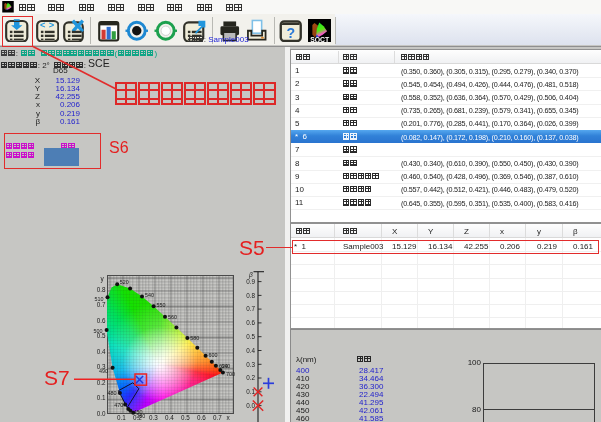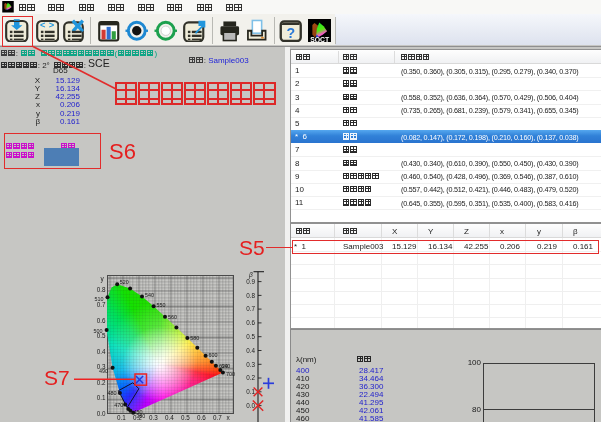--- a/index.html
+++ b/index.html
@@ -142,69 +142,71 @@
           </linearGradient>
         </defs>
 <polygon points="8,14 10,4.5 12.5,3 17,8 21,13 14,16 9.5,17" fill="url(#sg23.5)" opacity="0.9" transform="translate(-4 1) rotate(-12 12 12)"></polygon>
 <polygon points="11.5,3.5 9,10 8.5,15.5 11,18.5 15,16 19.5,12.5 16,7.5" fill="url(#hg23.5)"></polygon>
 <polygon points="8.5,15.5 11,18.5 9.8,19.5 8.2,17.5" fill="#3858e8"></polygon>
 <text x="12" y="23" font-size="7" font-weight="bold" fill="#fff" text-anchor="middle" font-family="Liberation Sans">SQCT</text>
       </svg></div>
 <div style="position:absolute;left:0;top:45.5px;width:601px;height:1.5px;background:#8f8f8f"></div>
 
 <div style="position:absolute;left:1px;top:48.5px;color:#333;letter-spacing:.45px"> <i class="g"></i><i class="g"></i>: <span style="color:#00a381"><i class="g"></i><i class="g"></i>&nbsp; <i class="g"></i><i class="g"></i><i class="g"></i><i class="g"></i><i class="g"></i><i class="g"></i><i class="g"></i><i class="g"></i><i class="g"></i><i class="g"></i>(<i class="g"></i><i class="g"></i><i class="g"></i><i class="g"></i><i class="g"></i>)</span></div>
-<div style="position:absolute;left:189px;top:56px;color:#333"><i class="g"></i><i class="g"></i>: <span style="color:#2024d8">Sample003</span></div>
+<div style="position:absolute;left:189px;top:35px;color:#333"><i class="g"></i><i class="g"></i>: <span style="color:#2024d8">Sample003</span></div>
 <div style="position:absolute;left:1px;top:57.5px;color:#222"><i class="g"></i><i class="g"></i><i class="g"></i><i class="g"></i><i class="g"></i>: 2° &nbsp;<i class="g"></i><i class="g"></i><i class="g"></i><i class="g"></i>: <span style="font-size:10.5px;position:relative;top:-1px">SCE</span></div>
 <div style="position:absolute;left:53px;top:66px;color:#222">D65</div>
 <span style="position:absolute;left:22px;top:75.5px;width:18px;text-align:right;color:#222">X</span>
 <span style="position:absolute;left:40px;top:75.5px;width:40px;text-align:right;color:#2323cd">15.129</span>
 <span style="position:absolute;left:22px;top:83.8px;width:18px;text-align:right;color:#222">Y</span>
 <span style="position:absolute;left:40px;top:83.8px;width:40px;text-align:right;color:#2323cd">16.134</span>
 <span style="position:absolute;left:22px;top:92.1px;width:18px;text-align:right;color:#222">Z</span>
 <span style="position:absolute;left:40px;top:92.1px;width:40px;text-align:right;color:#2323cd">42.255</span>
 <span style="position:absolute;left:22px;top:100.4px;width:18px;text-align:right;color:#222">x</span>
 <span style="position:absolute;left:40px;top:100.4px;width:40px;text-align:right;color:#2323cd">0.206</span>
 <span style="position:absolute;left:22px;top:108.7px;width:18px;text-align:right;color:#222">y</span>
 <span style="position:absolute;left:40px;top:108.7px;width:40px;text-align:right;color:#2323cd">0.219</span>
 <span style="position:absolute;left:22px;top:117.0px;width:18px;text-align:right;color:#222">β</span>
 <span style="position:absolute;left:40px;top:117.0px;width:40px;text-align:right;color:#2323cd">0.161</span>
 
 <div style="position:absolute;left:4px;top:132.5px;width:97px;height:36.5px;border:1.5px solid #e22c2c"></div>
 <div style="position:absolute;left:6px;top:141.5px;color:#cc00cc"><i class="g"></i><i class="g"></i><i class="g"></i><i class="g"></i></div>
 <div style="position:absolute;left:61px;top:141.5px;color:#cc00cc"><i class="g"></i><i class="g"></i></div>
 <div style="position:absolute;left:6px;top:150.5px;color:#cc00cc"><i class="g"></i><i class="g"></i><i class="g"></i><i class="g"></i></div>
 <div style="position:absolute;left:44.3px;top:147.5px;width:35px;height:18px;background:#4d7eb5"></div>
-<span style="position:absolute;left:109px;top:139px;color:#e51f1f;font-size:22px">S6</span>
+<span style="position:absolute;left:109px;top:139px;color:#e51f1f;font-size:16px">S6</span>
 
 <div style="position:absolute;left:284.5px;top:47px;width:5px;height:375px;background:#f1f1f0"></div>
 
 <div style="position:absolute;left:290px;top:49px;width:311px;height:173.5px;background:#fff;border:1px solid #919191;border-right:none"></div>
 <div style="position:absolute;left:291px;top:50px;width:310px;height:14px;background:linear-gradient(180deg,#fefefe,#f0f1f3);border-bottom:1px solid #d9d9d9"></div>
 <div style="position:absolute;left:338px;top:51px;width:1px;height:12px;background:#dcdcdc"></div>
 <div style="position:absolute;left:394px;top:51px;width:1px;height:12px;background:#dcdcdc"></div>
 <span style="position:absolute;left:296px;top:53px;color:#222"><i class="g"></i><i class="g"></i></span>
 <span style="position:absolute;left:343px;top:53px;color:#222"><i class="g"></i><i class="g"></i></span>
 <span style="position:absolute;left:401px;top:53px;color:#222"><i class="g"></i><i class="g"></i><i class="g"></i><i class="g"></i></span>
 <span style="position:absolute;left:295px;top:66.2px;color:#1a1a1a">1</span>
     <span style="position:absolute;left:343px;top:66.2px;color:#1a1a1a"><i class="g"></i><i class="g"></i></span>
     <span class="crd" style="position:absolute;left:401px;top:66.6px;color:#1a1a1a">(0.350, 0.360), (0.305, 0.315), (0.295, 0.279), (0.340, 0.370)</span>
 <div style="position:absolute;left:291px;top:77.2px;width:310px;height:1px;background:#f0f0f0"></div>
 <span style="position:absolute;left:295px;top:79.4px;color:#1a1a1a">2</span>
     <span style="position:absolute;left:343px;top:79.4px;color:#1a1a1a"><i class="g"></i><i class="g"></i></span>
+    <span class="crd" style="position:absolute;left:401px;top:79.8px;color:#1a1a1a">(0.545, 0.454), (0.494, 0.426), (0.444, 0.476), (0.481, 0.518)</span>
 <div style="position:absolute;left:291px;top:90.4px;width:310px;height:1px;background:#f0f0f0"></div>
 <span style="position:absolute;left:295px;top:92.6px;color:#1a1a1a">3</span>
     <span style="position:absolute;left:343px;top:92.6px;color:#1a1a1a"><i class="g"></i><i class="g"></i></span>
     <span class="crd" style="position:absolute;left:401px;top:93.0px;color:#1a1a1a">(0.558, 0.352), (0.636, 0.364), (0.570, 0.429), (0.506, 0.404)</span>
 <div style="position:absolute;left:291px;top:103.6px;width:310px;height:1px;background:#f0f0f0"></div>
 <span style="position:absolute;left:295px;top:105.8px;color:#1a1a1a">4</span>
     <span style="position:absolute;left:343px;top:105.8px;color:#1a1a1a"><i class="g"></i><i class="g"></i></span>
     <span class="crd" style="position:absolute;left:401px;top:106.2px;color:#1a1a1a">(0.735, 0.265), (0.681, 0.239), (0.579, 0.341), (0.655, 0.345)</span>
 <div style="position:absolute;left:291px;top:116.8px;width:310px;height:1px;background:#f0f0f0"></div>
 <span style="position:absolute;left:295px;top:119.0px;color:#1a1a1a">5</span>
     <span style="position:absolute;left:343px;top:119.0px;color:#1a1a1a"><i class="g"></i><i class="g"></i></span>
+    <span class="crd" style="position:absolute;left:401px;top:119.4px;color:#1a1a1a">(0.201, 0.776), (0.285, 0.441), (0.170, 0.364), (0.026, 0.399)</span>
 <div style="position:absolute;left:291px;top:130.0px;width:310px;height:1px;background:#f0f0f0"></div>
 <div style="position:absolute;left:291px;top:130.0px;width:310px;height:13.2px;background:linear-gradient(180deg,#55a7ef,#3181d8 45%,#2a74cf)"></div>
 <span style="position:absolute;left:295px;top:132.2px;color:#fff">*&nbsp;&nbsp;6</span>
     <span style="position:absolute;left:343px;top:132.2px;color:#fff"><i class="g"></i><i class="g"></i></span>
     <span class="crd" style="position:absolute;left:401px;top:132.6px;color:#fff">(0.082, 0.147), (0.172, 0.198), (0.210, 0.160), (0.137, 0.038)</span>
 <span style="position:absolute;left:295px;top:145.4px;color:#1a1a1a">7</span>
     <span style="position:absolute;left:343px;top:145.4px;color:#1a1a1a"><i class="g"></i><i class="g"></i></span>
     <span class="crd" style="position:absolute;left:401px;top:159px;color:#1a1a1a">(0.430, 0.340), (0.610, 0.390), (0.550, 0.450), (0.430, 0.390)</span>
 <div style="position:absolute;left:291px;top:156.4px;width:310px;height:1px;background:#f0f0f0"></div>
 <span style="position:absolute;left:295px;top:158.6px;color:#1a1a1a">8</span>

